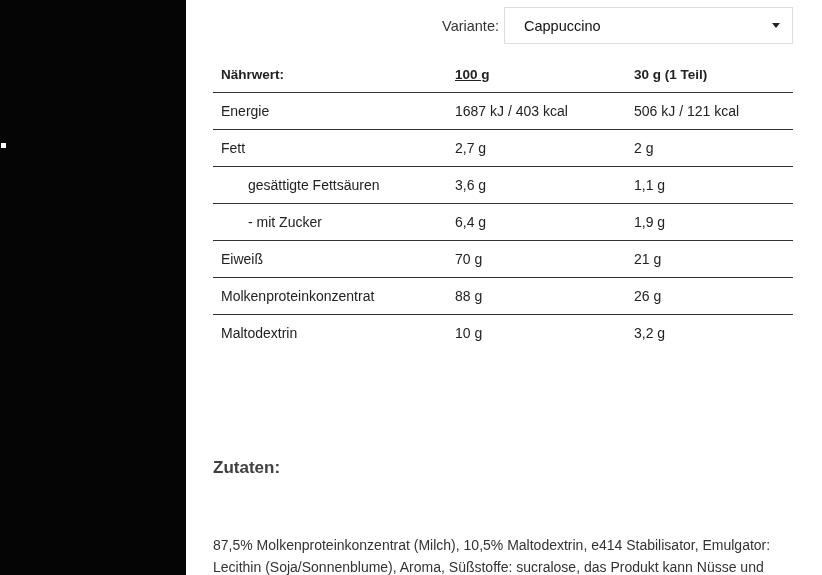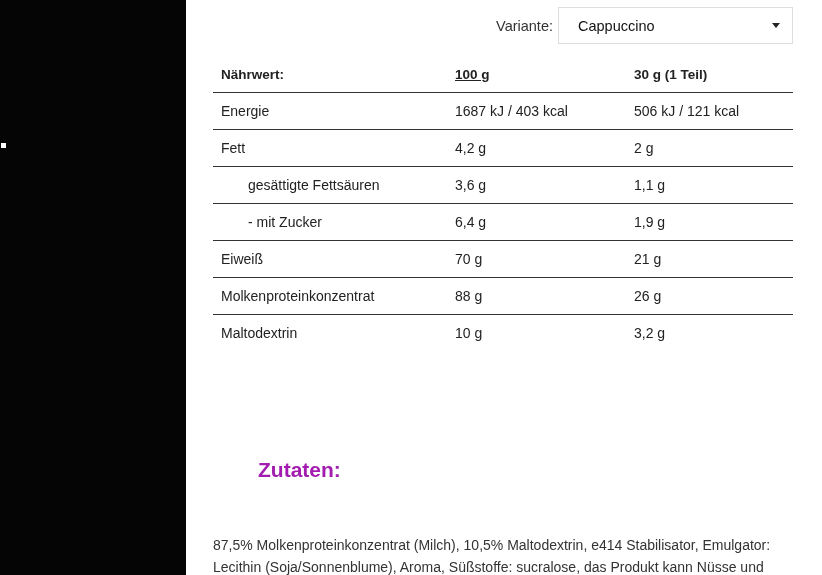--- a/index.html
+++ b/index.html
@@ -25,21 +25,21 @@
     }
     .variant-row {
       position: absolute; top: 7px; right: 29px;
       display: flex; align-items: center; margin-left: 36px;
     }
     .variant-label {
       font-size: 14.5px; color: #333333;
       margin-right: 5px;
     }
     .variant-select {
-      width: 235px; height: 37px;
+      width: 289px; height: 37px;
       border: 1px solid #dedede;
       box-sizing: border-box;
       display: flex; align-items: center;
       justify-content: space-between;
       padding: 0 12px 0 19px;
       font-size: 14.5px; color: #111111;
       cursor: pointer;
       background: #ffffff;
     }
     .caret {
@@ -61,21 +61,21 @@
       border-bottom: 1px solid #333333;
       color: #222222;
     }
     .nutri-table th { font-weight: bold; font-size: 13.5px; }
     .nutri-table tr:last-child td { border-bottom: none; }
     .col1 { width: 226px; }
     .col2 { width: 171px; text-decoration: underline; }
     .indent { padding-left: 35px !important; }
     .zutaten-title {
       position: absolute; left: 27px; top: 458px;
-      font-size: 21px; font-weight: bold; color: #a21caf; margin-left: 45px;
+      font-size: 17px; font-weight: bold; color: #404040;
     }
     .zutaten-text {
       position: absolute; left: 27px; top: 487px;
       width: 590px;
       font-size: 14px; line-height: 21.5px; color: #333333; margin-top: 48px;
     }
   </style>
 </head>
 <body>
 
@@ -101,21 +101,21 @@
       </tr>
     </thead>
     <tbody>
       <tr>
         <td>Energie</td>
         <td>1687 kJ / 403 kcal</td>
         <td>506 kJ / 121 kcal</td>
       </tr>
       <tr>
         <td>Fett</td>
-        <td>4,2 g</td>
+        <td>2,7 g</td>
         <td>2 g</td>
       </tr>
       <tr>
         <td class="indent">gesättigte Fettsäuren</td>
         <td>3,6 g</td>
         <td>1,1 g</td>
       </tr>
       <tr>
         <td class="indent">- mit Zucker</td>
         <td>6,4 g</td>

